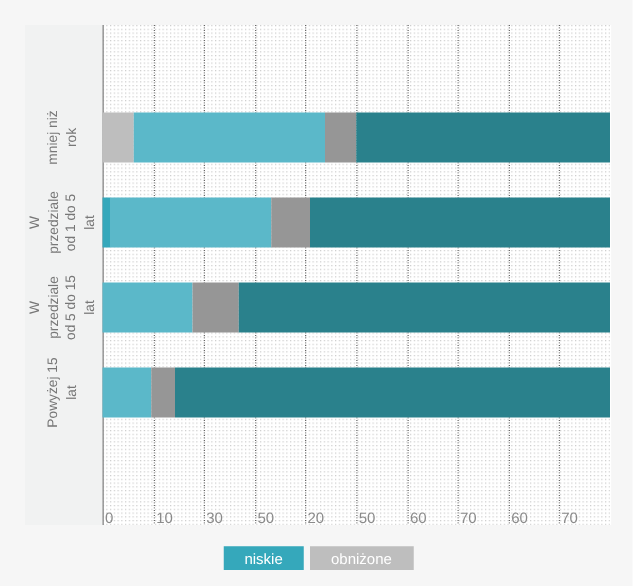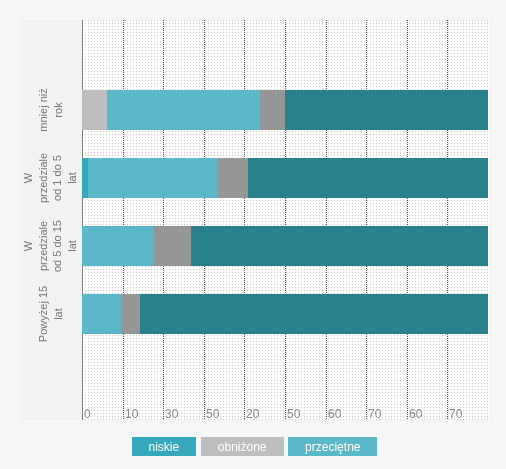--- a/index.html
+++ b/index.html
@@ -102,15 +102,14 @@
         </div>
         <div class="catlabel" style="top: 294px; left: 30px; transform: translate(-50%, -50%) rotate(-90deg);">
           <div>Powyżej 15</div>
           <div>lat</div>
         </div>
       </div>
   </div>
   <div class="legend" id="legend">
       <div class="legend-item" style="background: rgb(53, 168, 187);">niskie</div>
       <div class="legend-item" style="background: rgb(190, 190, 190);">obniżone</div>
-      <div class="legend-item" style="background: rgb(91, 184, 201);">przeciętne</div>
     </div>
 </div>
 
 </body></html>

